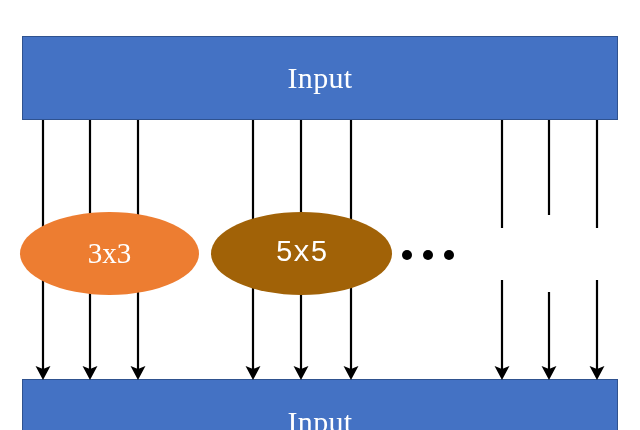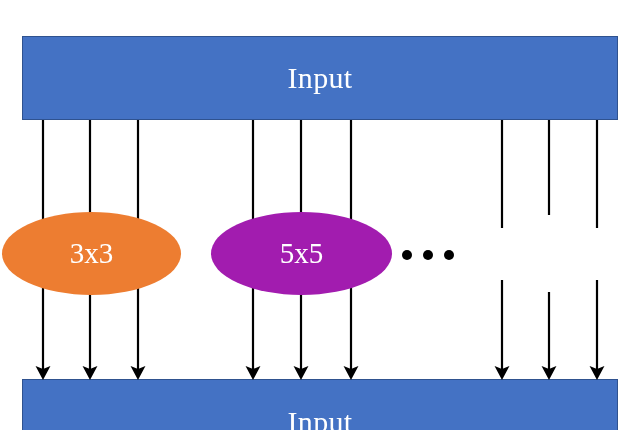--- a/index.html
+++ b/index.html
@@ -41,21 +41,21 @@
   .ellipse {
     position: absolute;
     border-radius: 50%;
     display: flex;
     align-items: center;
     justify-content: center;
     color: #ffffff;
     font-size: 29px;
     z-index: 3;
   }
-  #ellipse-3x3 { left: 2px;   top: 180px; width: 179px; height: 83px; }
+  #ellipse-3x3 { left: 20px;   top: 180px; width: 179px; height: 83px; }
   #ellipse-5x5 { left: 211px; top: 180px; width: 181px; height: 83px; }
   #ellipse-kxk { left: 458px; top: 180px; width: 180px; height: 83px; }
   #dots {
     position: absolute;
     left: 402px;
     top: 216px;
     width: 52px;
     height: 14px;
     display: flex;
     align-items: center;
@@ -120,21 +120,21 @@
       <line x1="502" y1="248" x2="502" y2="341" marker-end="url(#arrowhead)"></line>
       <line x1="549" y1="260" x2="549" y2="341" marker-end="url(#arrowhead)"></line>
       <line x1="597" y1="248" x2="597" y2="341" marker-end="url(#arrowhead)"></line>
     </g>
   </svg>
 
   <div class="ellipse" id="ellipse-3x3" style="background:#ED7D31;">
     <span class="lbl">3x3</span>
   </div>
 
-  <div class="ellipse" id="ellipse-5x5" style="background:#a21caf;">
+  <div class="ellipse" id="ellipse-5x5" style="background:#a16207;font-family:Liberation Mono, monospace;">
     <span class="lbl">5x5</span>
   </div>
 
 
   <div id="dots">
     <span class="dot" style="background: rgb(0, 0, 0);"></span>
     <span class="dot" style="background: rgb(0, 0, 0);"></span>
     <span class="dot" style="background: rgb(0, 0, 0);"></span>
   </div>
 

